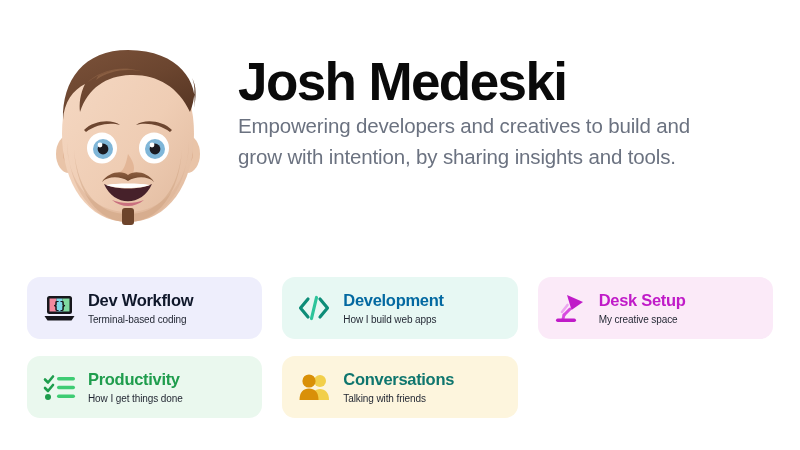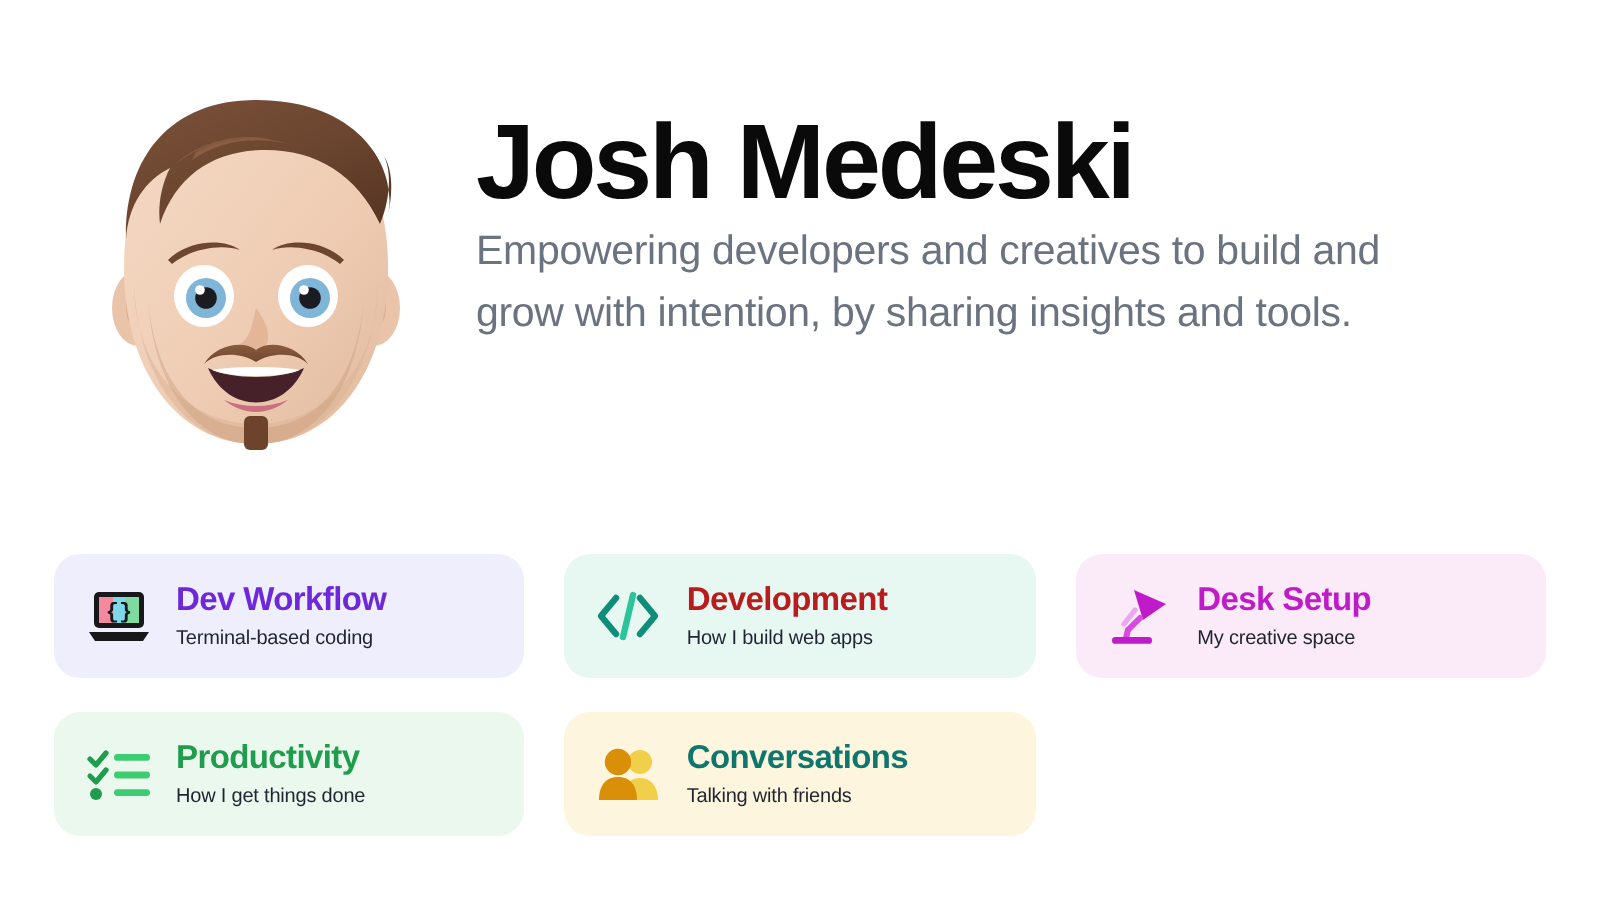--- a/index.html
+++ b/index.html
@@ -168,35 +168,35 @@
         <svg width="31" height="27" viewBox="0 0 31 27">
           <rect x="3" y="1" width="25" height="18" rx="2.5" fill="#17171c"></rect>
           <rect x="5.5" y="3.5" width="7" height="13" fill="#f2899f"></rect>
           <rect x="12.5" y="3.5" width="6" height="13" fill="#7fd8e8"></rect>
           <rect x="18.5" y="3.5" width="7" height="13" fill="#7fdaa0"></rect>
           <text x="15.5" y="14" font-family="'Liberation Mono',monospace" font-size="11" font-weight="bold" fill="#17171c" text-anchor="middle">{}</text>
           <path d="M0.5 21 H30.5 L27.5 25.5 H3.5 Z" fill="#17171c"></path>
         </svg>
       </span>
       <span class="card-body">
-        <span class="card-title" style="color: #6d28d9;">Dev Workflow</span>
+        <span class="card-title" style="color: #0f172a;">Dev Workflow</span>
         <span class="card-sub">Terminal-based coding</span>
       </span>
     </div>
 
     <div class="card" style="background: rgb(231, 248, 243);">
       <span class="card-icon">
         <svg width="34" height="28" viewBox="0 0 34 28">
           <path d="M11 5 L3.5 14 L11 23" fill="none" stroke="#0e8d78" stroke-width="3.2" stroke-linecap="round" stroke-linejoin="round"></path>
           <path d="M23 5 L30.5 14 L23 23" fill="none" stroke="#0e8d78" stroke-width="3.2" stroke-linecap="round" stroke-linejoin="round"></path>
           <path d="M19.5 3.5 L14.5 24.5" fill="none" stroke="#2cc49a" stroke-width="3.2" stroke-linecap="round"></path>
         </svg>
       </span>
       <span class="card-body">
-        <span class="card-title" style="color: #b91c1c; text-align: right;">Development</span>
+        <span class="card-title" style="color: #0369a1; text-align: right;">Development</span>
         <span class="card-sub">How I build web apps</span>
       </span>
     </div>
 
     <div class="card" style="background: rgb(251, 234, 248);">
       <span class="card-icon">
         <svg width="32" height="30" viewBox="0 0 32 30">
           <path d="M13 2 L29 9 L17.5 17 Z" fill="#c01bc8"></path>
           <path d="M16 16 L10 22" stroke="#d84ae0" stroke-width="3" stroke-linecap="round" fill="none"></path>
           <path d="M10 22 L9 26" stroke="#d84ae0" stroke-width="3" stroke-linecap="round" fill="none"></path>

